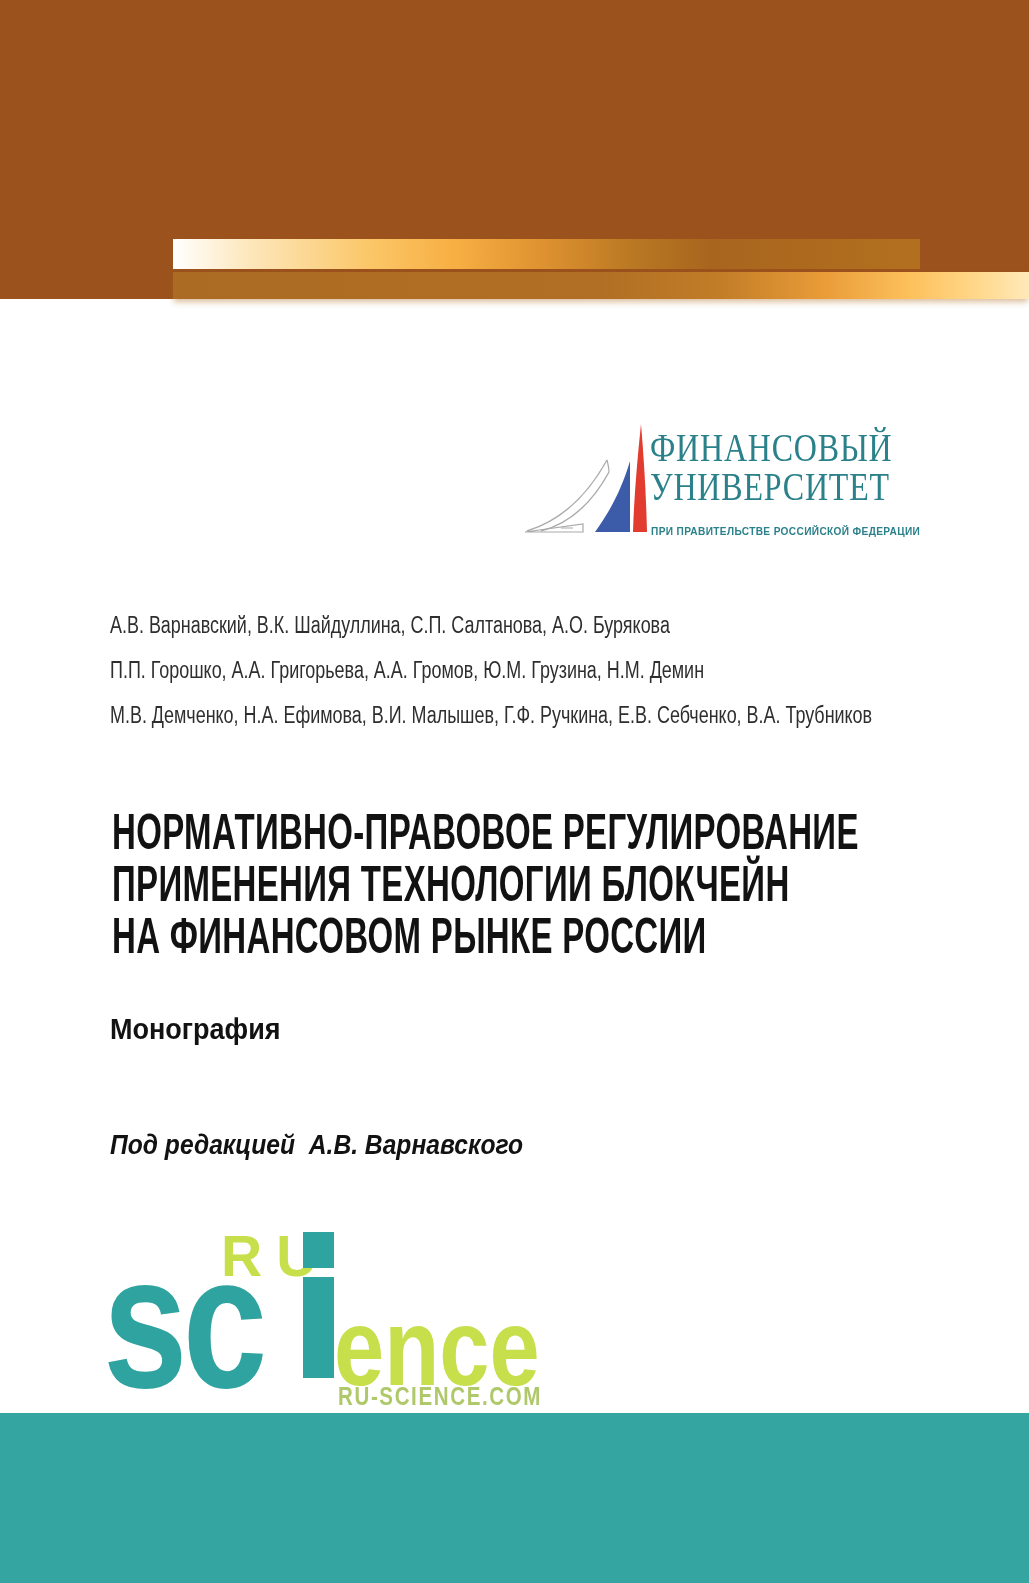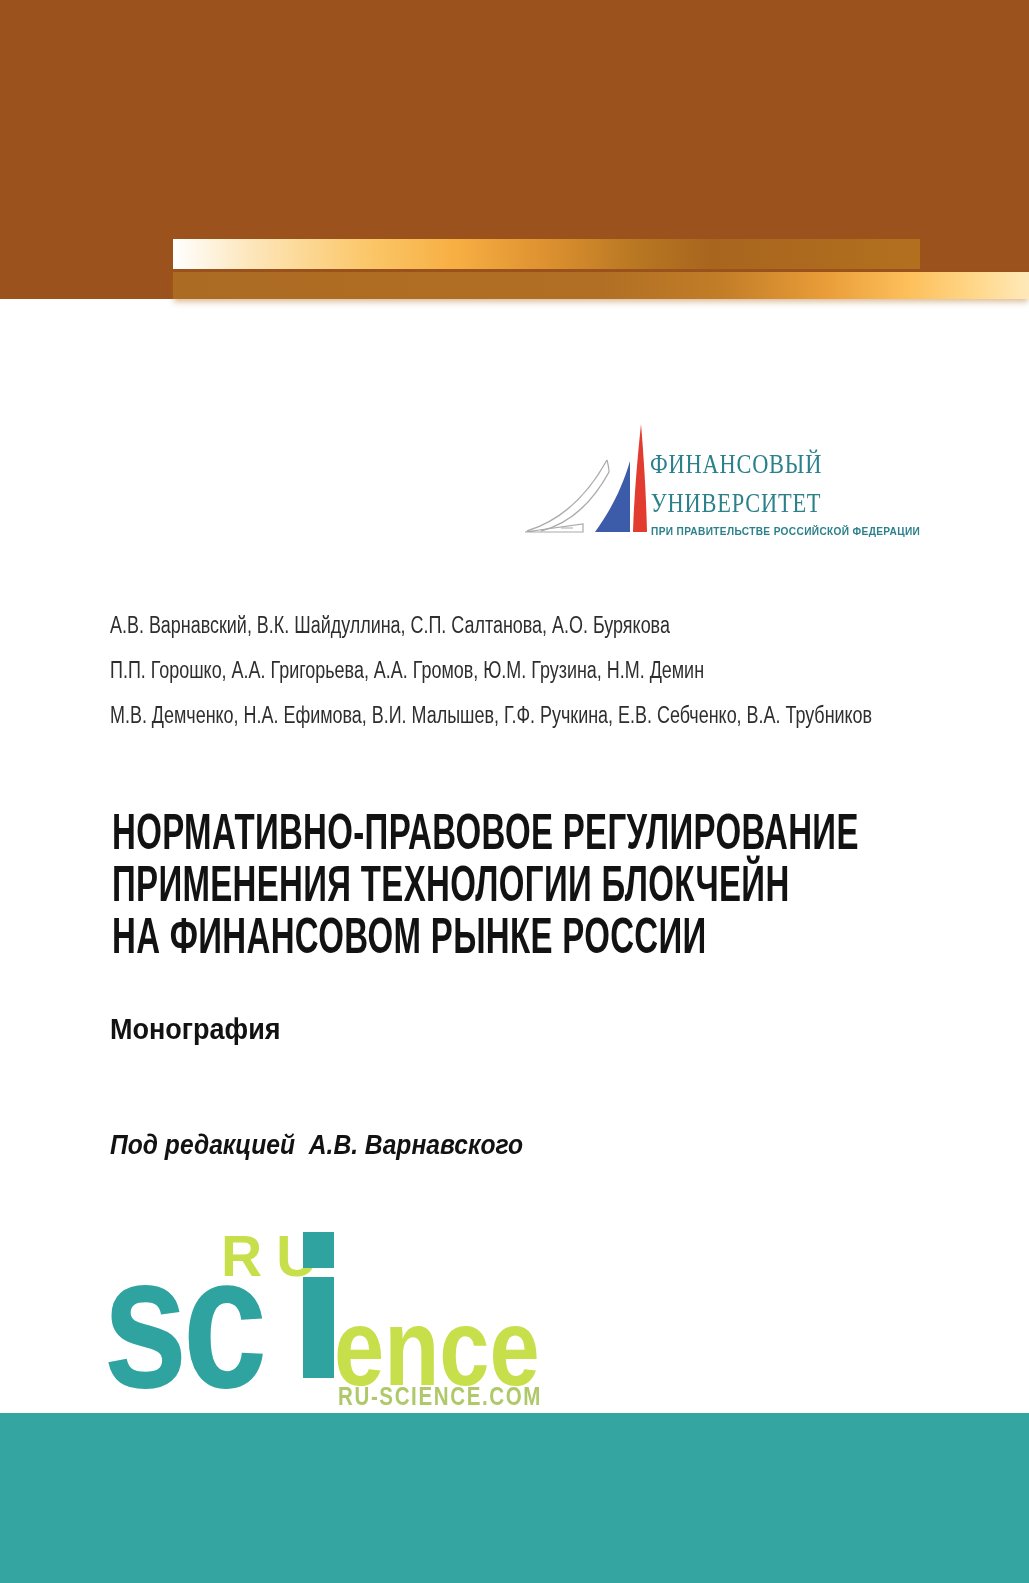--- a/index.html
+++ b/index.html
@@ -28,22 +28,22 @@
     position:absolute;left:173px;top:239px;width:747px;height:30px;
     background:linear-gradient(to right,#FFFFFF 0%,#FDE7BD 10%,#FBC769 26%,#F7AE42 38%,#DD9130 50%,#B87722 62%,#A8651E 72%,#B2701F 100%);
   }
   .stripe2{
     position:absolute;left:173px;top:272px;width:856px;height:27px;
     background:linear-gradient(to right,#AC6B22 0%,#B06F24 50%,#C27D27 64%,#E99C38 76%,#FDC05B 86%,#FFD88C 94%,#FFE9B9 100%);
     box-shadow:0 4px 6px -1px rgba(176,111,36,0.45);
   }
   
   .uni-sail{position:absolute;left:521px;top:418px;width:132px;height:120px;}
-  .uni-word{position:absolute;left:650px;top:444px;color:var(--uni-teal);
-    font-family:"Liberation Serif",serif;font-size:28px;line-height:39px;font-weight:normal;text-align:center;}
+  .uni-word{position:absolute;left:650px;top:428px;color:var(--uni-teal);
+    font-family:"Liberation Serif",serif;font-size:40px;line-height:39px;font-weight:normal;}
   .uni-word .ln{display:block;white-space:nowrap;transform:scaleX(0.80);transform-origin:0 0;letter-spacing:1px;}
   .uni-sub{position:absolute;left:651px;top:525px;color:var(--uni-teal);
     font-size:11.5px;font-weight:bold;white-space:nowrap;transform:scaleX(0.88);transform-origin:0 0;letter-spacing:0.4px;}
   
   .authors{position:absolute;left:110px;top:612px;color:var(--text-dark);font-size:23px;}
   .authors .ln{display:block;height:45px;white-space:nowrap;transform:scaleX(0.78);transform-origin:0 0;}
   
   .title{position:absolute;left:112px;top:806px;color:var(--title-black);font-weight:bold;font-size:50px;line-height:52px;}
   .title .ln{display:block;white-space:nowrap;transform:scaleX(0.66);transform-origin:0 0;letter-spacing:0.5px;}
   

